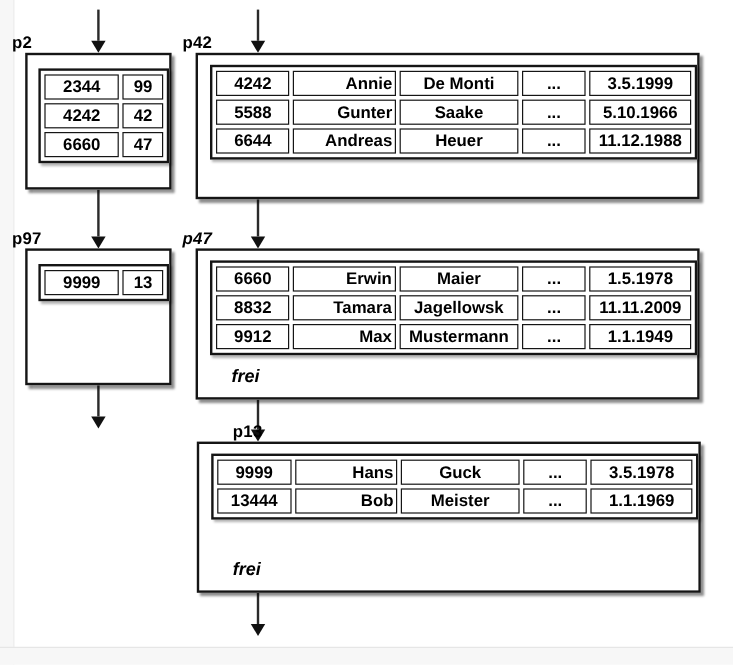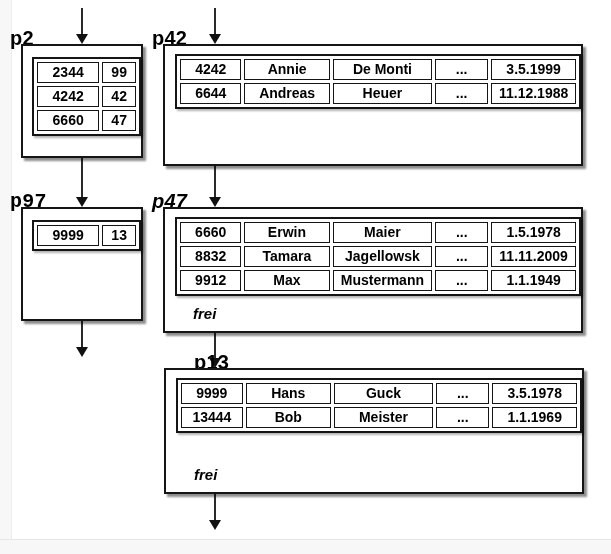--- a/index.html
+++ b/index.html
@@ -23,21 +23,21 @@
   }
   .edge-bottom {
     position: absolute;
     left: 0; top: 539px;
     width: 611px; height: 15px;
     background: #f7f7f7;
     border-top: 1px solid #e6e6e6;
   }
   .node-label {
     position: absolute;
-    font-size: 20px;
+    font-size: 14px;
     font-weight: bold;
     color: #000;
     letter-spacing: 0.2px;
     text-align: center;
   }
   .node {
     position: absolute;
     background: #ffffff;
     border: 2px solid #151515;
     box-shadow: 3px 3px 2px rgba(0,0,0,0.45);
@@ -62,21 +62,21 @@
     padding: 0 2px;
     line-height: 19px;
     white-space: nowrap;
   }
   .tbl-small { left: 9px; top: 11px; }
   .tbl-small td:nth-child(1) { width: 57px; }
   .tbl-small td:nth-child(2) { width: 28px; }
 
   .tbl-big { left: 10px; top: 8px; }
   .tbl-big td:nth-child(1) { width: 56px; }
-  .tbl-big td:nth-child(2) { width: 80px; }
+  .tbl-big td:nth-child(2) { width: 80px; text-align: right; }
   .tbl-big td:nth-child(3) { width: 94px; }
   .tbl-big td:nth-child(4) { width: 48px; }
   .tbl-big td:nth-child(5) { width: 79px; margin-top: 16px; }
 
   .free-label {
     position: absolute;
     left: 28px;
     bottom: 9px;
     font-size: 15px;
     font-style: italic;
@@ -163,31 +163,38 @@
     <table class="tbl tbl-big">
       <tbody>
           <tr>
             <td>4242</td>
             <td>Annie</td>
             <td>De Monti</td>
             <td>...</td>
             <td>3.5.1999</td>
           </tr>
           <tr>
+            <td>5588</td>
+            <td>Gunter</td>
+            <td>Saake</td>
+            <td>...</td>
+            <td>5.10.1966</td>
+          </tr>
+          <tr>
             <td>6644</td>
             <td>Andreas</td>
             <td>Heuer</td>
             <td>...</td>
             <td>11.12.1988</td>
           </tr>
         </tbody>
     </table>
   </div>
 
-  <div class="node-label" style="left:10px; top:190px;font-family:Liberation Mono, monospace;">p97</div>
+  <div class="node-label" style="left:10px; top:190px;">p97</div>
   <div class="node" style="left:21px; top:207px; width:122px; height:114px;">
     <table class="tbl tbl-small">
       <tbody>
           <tr>
             <td>9999</td>
             <td>13</td>
           </tr>
         </tbody>
     </table>
   </div>

